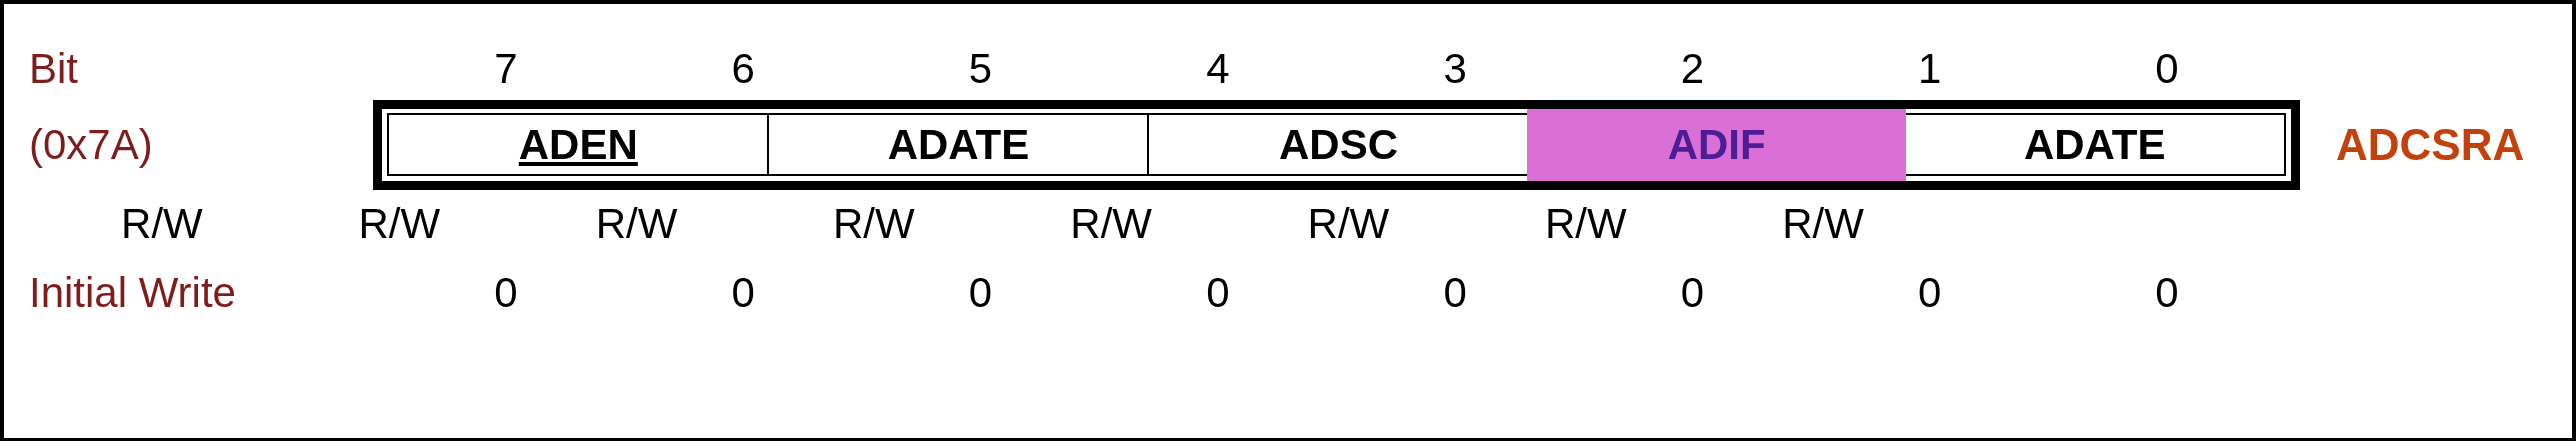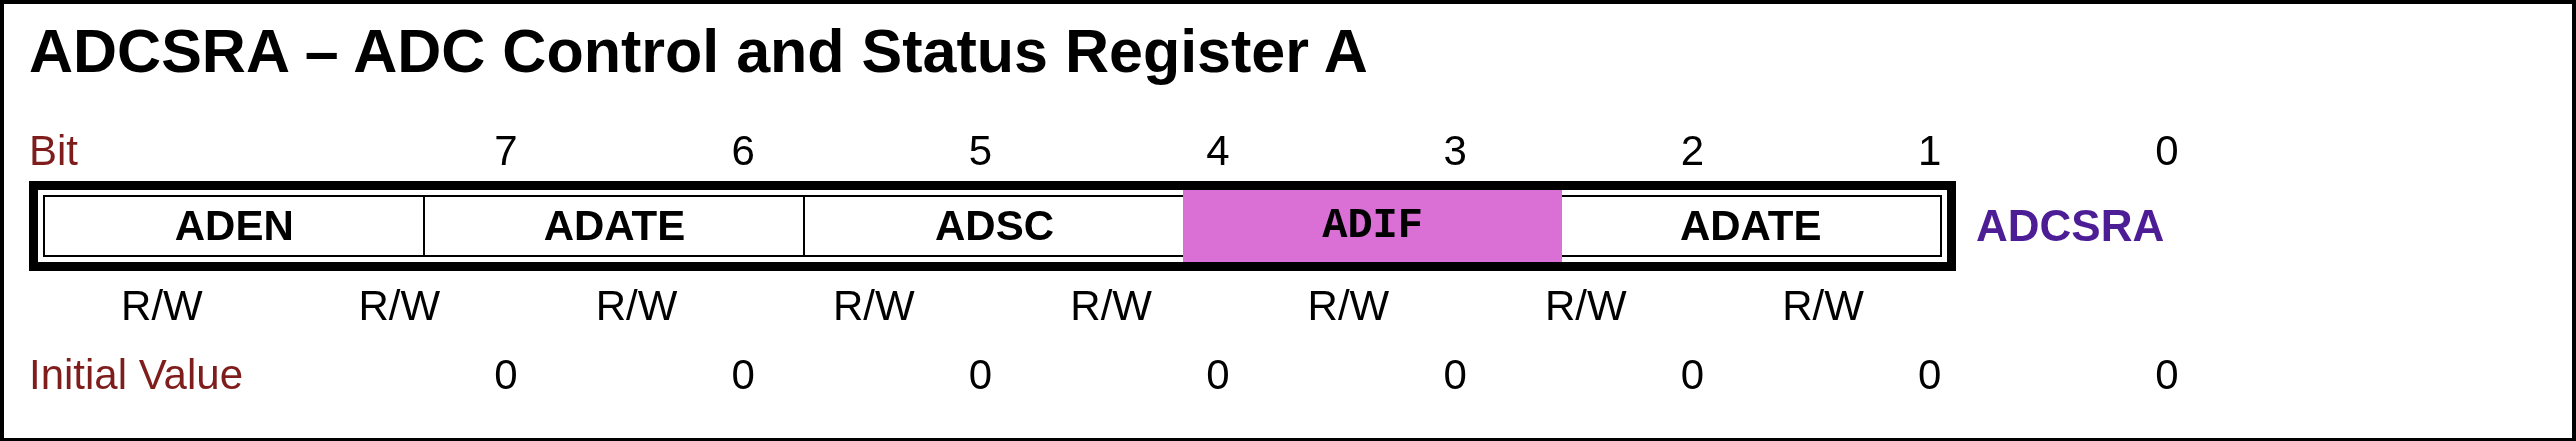--- a/index.html
+++ b/index.html
@@ -72,84 +72,84 @@
     border: 2.9px solid #000000;
     margin-left: -2.9px;
     background: #ffffff;
     display: flex;
     align-items: center;
     justify-content: center;
     font-size: 42px;
     font-weight: bold;
     color: #000000;
   }
-  .cell:first-child { margin-left: 0; }
+  .cell:first-child { margin-left: 0; text-decoration: underline; }
   .cell.highlight {
     border-top: none;
     border-bottom: none;
     border-left: none;
     border-right: none;
     margin-top: -4.8px;
     margin-bottom: -4.8px;
     z-index: 0;
   }
   .register-name {
     font-size: 44px;
     font-weight: bold;
-    color: #4c1d95;
-    margin-left: 20px;
+    color: #c2410c;
+    margin-left: 36px;
   }
 </style>
 </head>
 <body>
 
 <div class="frame">
 
-  <div class="title">ADCSRA – ADC Control and Status Register A</div>
 
   <div class="row bits-row">
     <div class="row-label">Bit</div>
     <div class="cols" id="bit-numbers">
         <div class="col">7</div>
         <div class="col">6</div>
         <div class="col">5</div>
         <div class="col">4</div>
         <div class="col">3</div>
         <div class="col">2</div>
         <div class="col">1</div>
         <div class="col">0</div>
       </div>
   </div>
 
   <div class="row register-row">
+    <div class="row-label">(0x7A)</div>
     <div class="register-box" id="register-box">
         <div class="cell">ADEN</div>
         <div class="cell">ADATE</div>
         <div class="cell">ADSC</div>
-        <div class="cell highlight" style="background: rgb(218, 112, 214); color: #000000; font-family: Liberation Mono, monospace;">ADIF</div>
+        <div class="cell highlight" style="background: rgb(218, 112, 214); color: #4c1d95;">ADIF</div>
         <div class="cell">ADATE</div>
       </div>
     <div class="register-name">ADCSRA</div>
   </div>
 
   <div class="row rw-row">
     <div class="cols" id="rw-values">
         <div class="col">R/W</div>
         <div class="col">R/W</div>
         <div class="col">R/W</div>
         <div class="col">R/W</div>
         <div class="col">R/W</div>
         <div class="col">R/W</div>
         <div class="col">R/W</div>
         <div class="col">R/W</div>
       </div>
   </div>
 
   <div class="row iv-row">
-    <div class="row-label">Initial Value</div>
+    <div class="row-label">Initial Write</div>
     <div class="cols" id="iv-values">
         <div class="col">0</div>
         <div class="col">0</div>
         <div class="col">0</div>
         <div class="col">0</div>
         <div class="col">0</div>
         <div class="col">0</div>
         <div class="col">0</div>
         <div class="col">0</div>
       </div>

